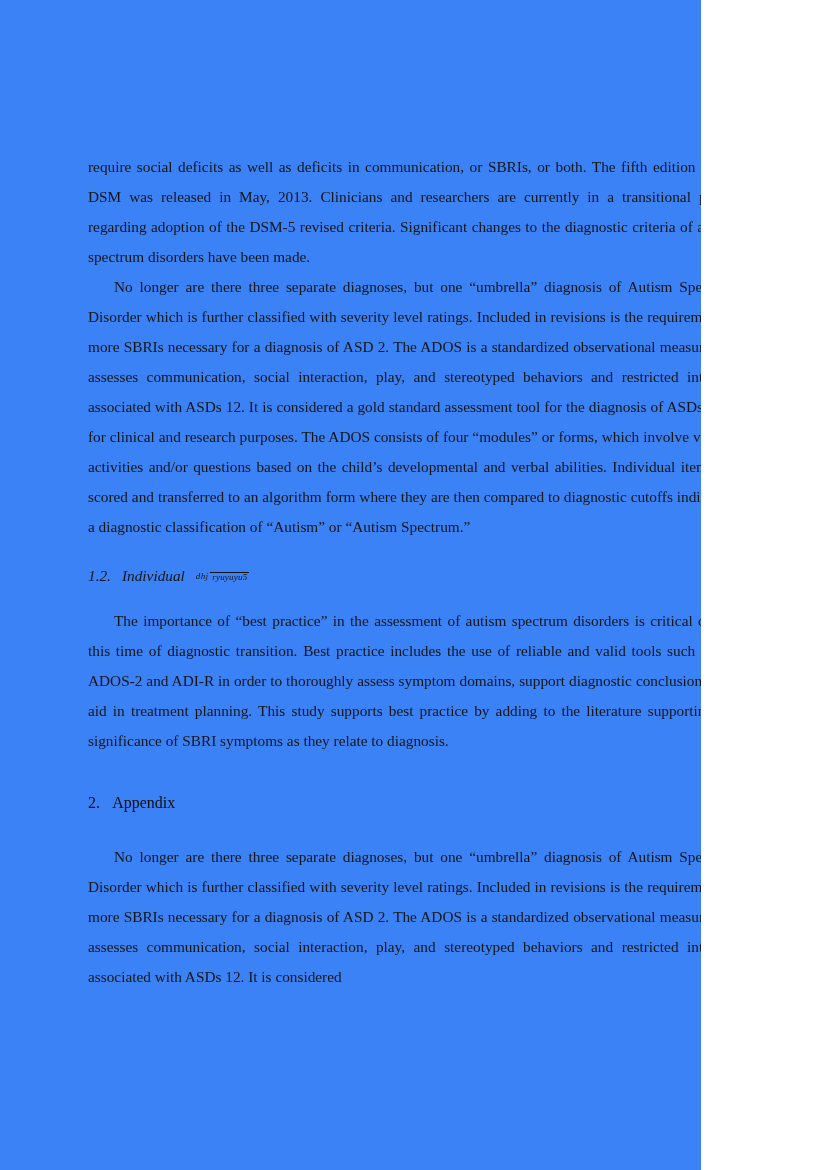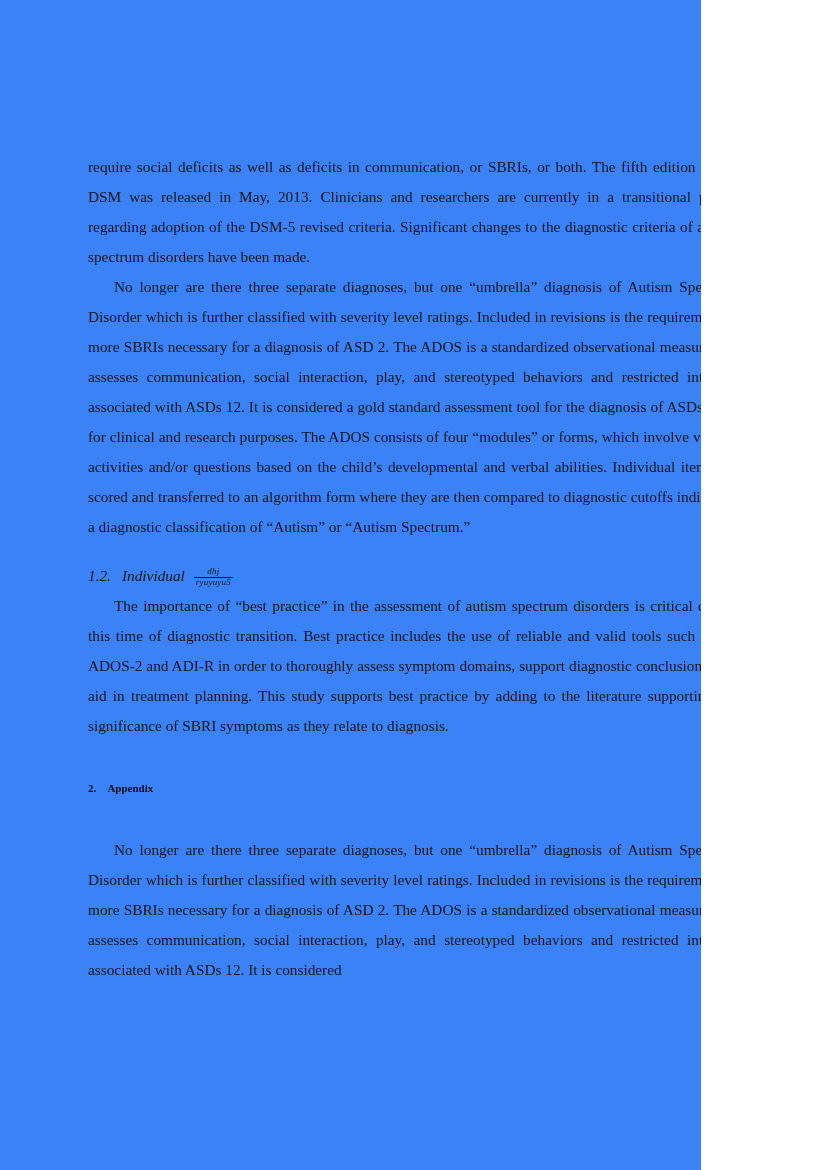--- a/index.html
+++ b/index.html
@@ -33,40 +33,40 @@
   }
   p.para + p.para {
     margin-top: 0px;
   }
   p.indent {
     text-indent: 26px;
   }
   
   .subsection {
     margin-top: 19px;
-    margin-bottom: 0;
+    margin-bottom: 15px;
     font-size: 15.3px;
     line-height: 30px;
     font-style: italic;
     display: flex;
     align-items: center;
     white-space: nowrap;
   }
   .subsection .secnum {
     font-style: italic;
     margin-right: 11px;
   }
   .subsection .sectitle {
     font-style: italic;
     margin-right: 9px;
   }
   
   .frac {
     display: inline-flex;
-    flex-direction: column;
+    flex-direction: row;
     align-items: center;
     justify-content: center;
     vertical-align: middle;
     font-style: italic;
     font-size: 9px;
     line-height: 1.05;
     position: relative;
     top: 1px;
   }
   .frac .num {
@@ -74,24 +74,24 @@
     letter-spacing: 0.3px;
   }
   .frac .den {
     padding: 0.5px 2px 0 2px;
     border-top: 0.9px solid #151515;
     letter-spacing: 0.2px;
   }
   
   .section {
     margin-top: 36px;
-    margin-bottom: 36px;
-    font-size: 11px;
+    margin-bottom: 28px;
+    font-size: 16px;
     line-height: 22px;
-    font-weight: bold;
+    font-weight: normal;
     color: #0d0d0d;
   }
   .section .secnum {
     margin-right: 9px;
   }
   .footer-date {
     position: absolute;
     left: 88px;
     top: 1025px;
     width: 650px;

